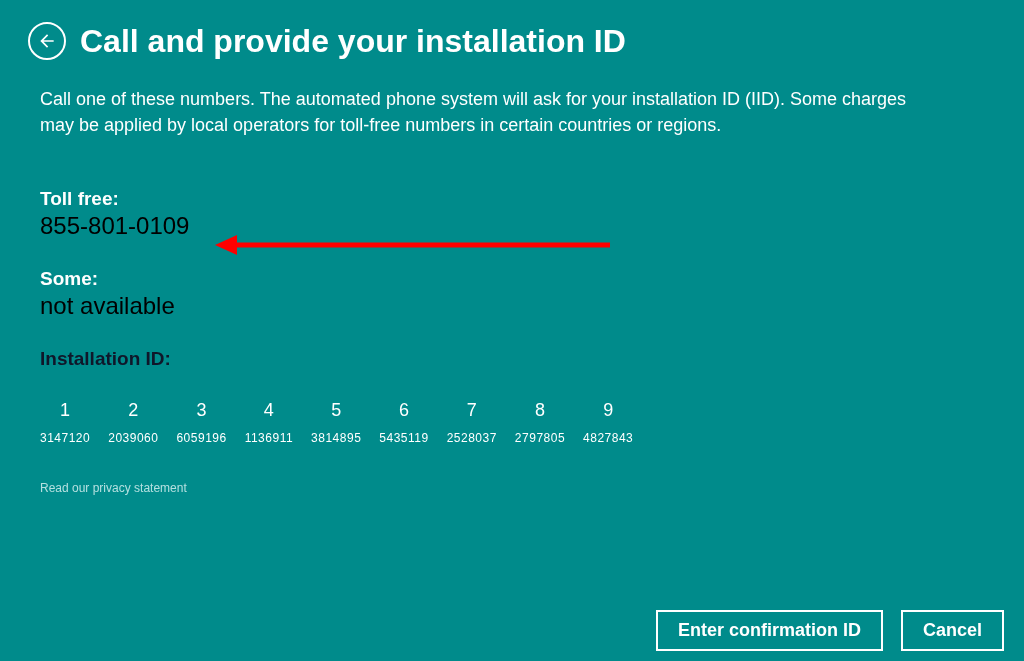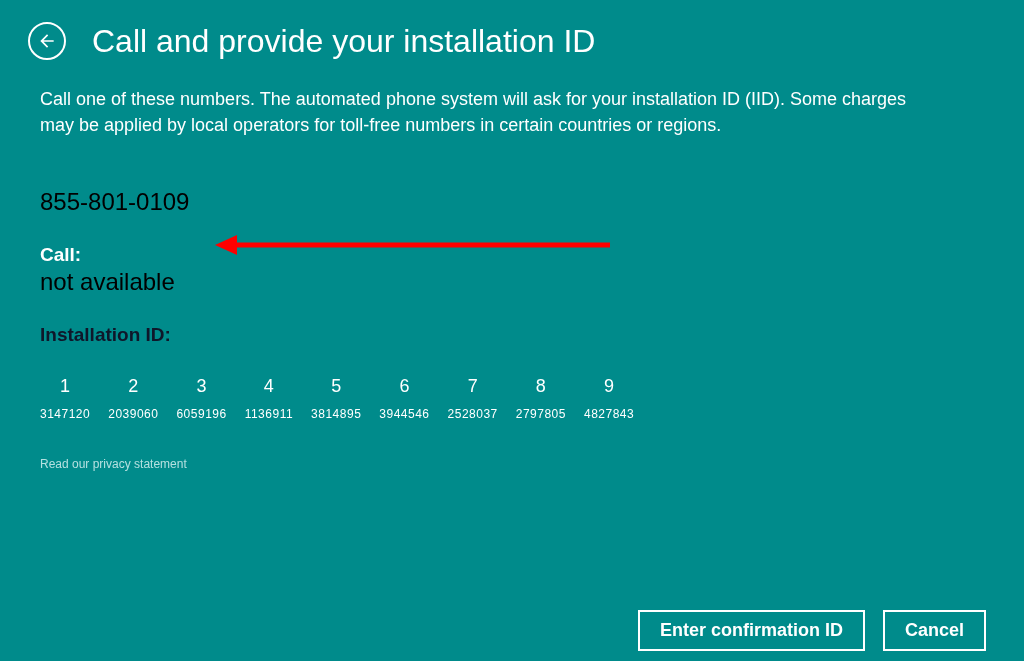--- a/index.html
+++ b/index.html
@@ -31,23 +31,22 @@
       justify-content: center;
       cursor: pointer;
       margin-right: 14px;
       flex-shrink: 0;
     }
     .back-button svg {
       fill: #ffffff;
     }
     .page-title {
       font-size: 32px;
-      font-weight: 400;
-      color: #ffffff;
-      margin-left: 12px;
+      font-weight: 700;
+      color: #ffffff;
     }
     .content {
       padding: 16px 80px 0 40px;
     }
     .description {
       font-size: 18px;
       font-weight: 400;
       line-height: 1.45;
       color: #ffffff;
       margin-bottom: 50px;
@@ -94,21 +93,21 @@
     }
     .privacy-link {
       font-size: 12px;
       font-weight: 400;
       color: #b4e0e0;
       cursor: pointer;
     }
     .footer {
       position: absolute;
       bottom: 10px;
-      right: 38px;
+      right: 20px;
       display: flex;
       gap: 18px;
     }
     .btn {
       border: 2px solid #ffffff;
       color: #ffffff;
       font-size: 18px;
       font-weight: 600;
       padding: 8px 20px;
       min-width: 90px;
@@ -131,23 +130,24 @@
     <svg width="20" height="20" viewBox="0 0 24 24">
       <path d="M20 11H7.83l5.59-5.59L12 4l-8 8 8 8 1.41-1.41L7.83 13H20z"></path>
     </svg>
   </div>
   <div class="page-title">Call and provide your installation ID</div>
 </div>
 
 <div class="content">
   <div class="description">Call one of these numbers. The automated phone system will ask for your installation ID (IID). Some charges may be applied by local operators for toll-free numbers in certain countries or regions.</div>
 
+  <div class="label-row">Toll free:</div>
   <div class="value-row">855-801-0109</div>
 
-  <div class="label-row">Call:</div>
+  <div class="label-row">Some:</div>
   <div class="value-row">not available</div>
 
   <div class="installation-label">Installation ID:</div>
 
   <div class="iid-table">
     <div class="iid-col">
       <div class="iid-head">1</div>
       <div class="iid-val">3147120</div>
     </div>
     <div class="iid-col">
@@ -161,21 +161,21 @@
     <div class="iid-col">
       <div class="iid-head">4</div>
       <div class="iid-val">1136911</div>
     </div>
     <div class="iid-col">
       <div class="iid-head">5</div>
       <div class="iid-val">3814895</div>
     </div>
     <div class="iid-col">
       <div class="iid-head">6</div>
-      <div class="iid-val">3944546</div>
+      <div class="iid-val">5435119</div>
     </div>
     <div class="iid-col">
       <div class="iid-head">7</div>
       <div class="iid-val">2528037</div>
     </div>
     <div class="iid-col">
       <div class="iid-head">8</div>
       <div class="iid-val">2797805</div>
     </div>
     <div class="iid-col">

